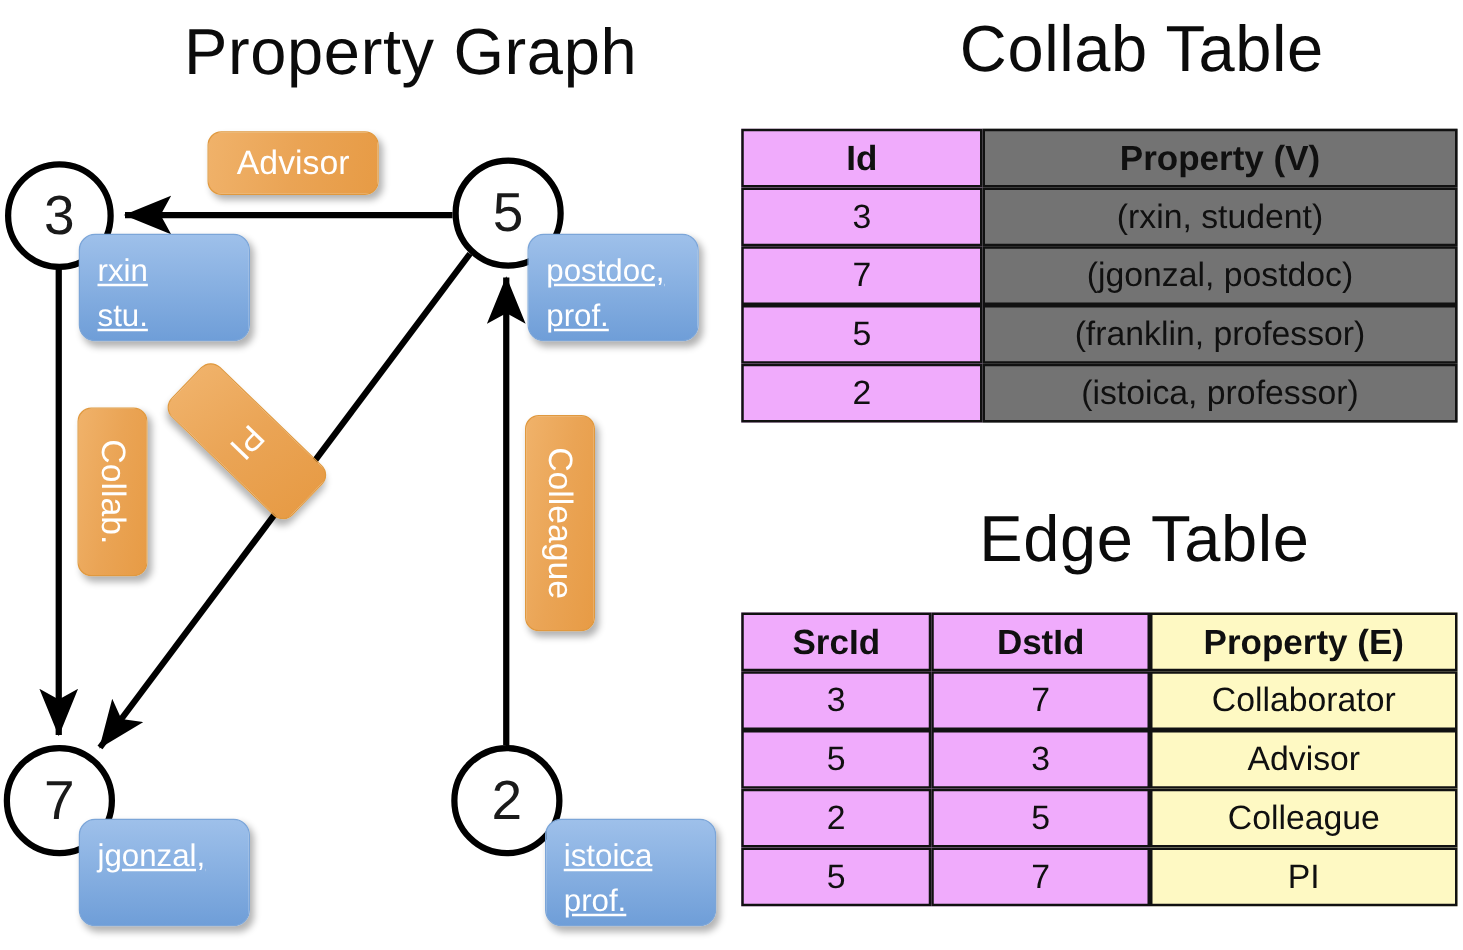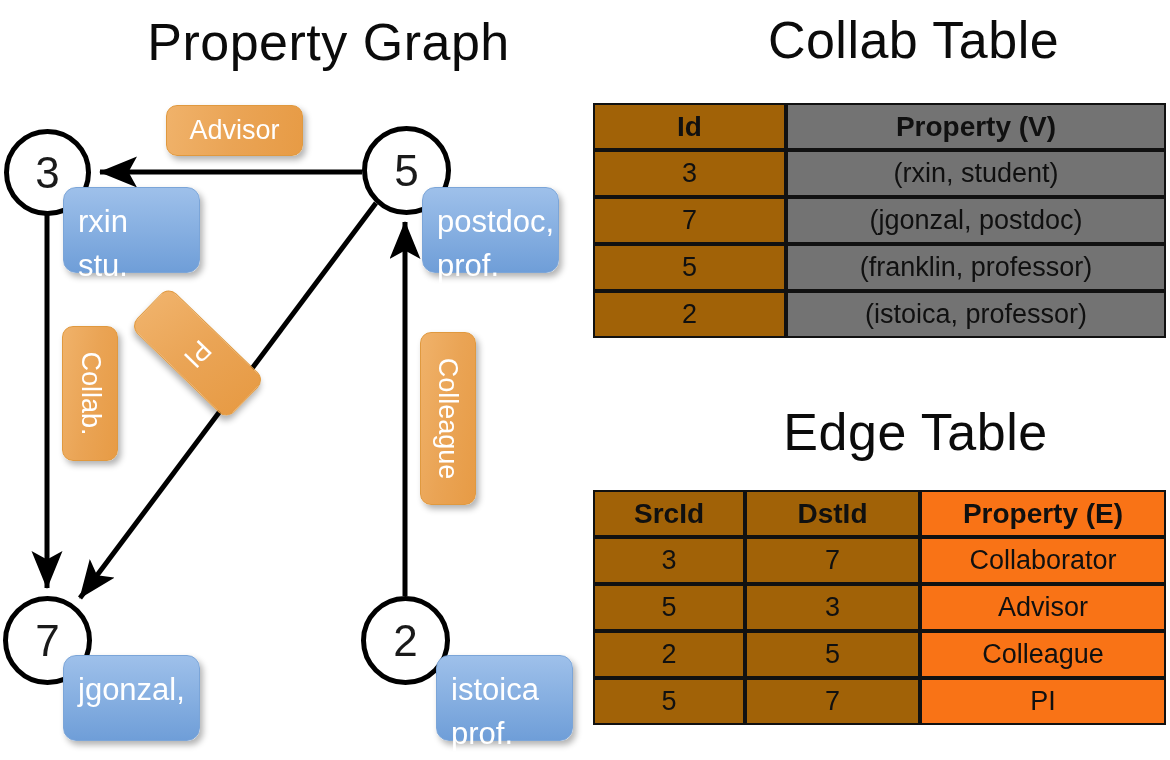--- a/index.html
+++ b/index.html
@@ -21,42 +21,42 @@
   
   .node{position:absolute;border:5px solid #000;border-radius:50%;
         background:#fff;display:flex;align-items:center;justify-content:center;
         font-size:44px;color:#1a1a1a;box-sizing:border-box;z-index:3;}
 
   
   .pbox{position:absolute;border-radius:13px;z-index:4;box-sizing:border-box;
         background:linear-gradient(180deg,#9ec0ea 0%,#89b1e2 45%,#6f9ed8 100%);
         border:1px solid #7ba5d8;
         box-shadow:3px 4px 6px rgba(0,0,0,.30);
-        color:#ffffff;font-size:31px;line-height:1.42;
-        padding:12px 0 4px 14px;}
+        color:#ffffff;font-size:25px;line-height:1.42;
+        padding:12px 0 4px 14px;text-decoration:underline;}
   .pbox div{white-space:nowrap;}
 
   
   .lbox{position:absolute;border-radius:11px;z-index:5;box-sizing:border-box;
         background:linear-gradient(100deg,#f0b26a 0%,#eaa455 50%,#e79b45 100%);
         border:1px solid #e0993f;
         box-shadow:3px 4px 6px rgba(0,0,0,.30);
         color:#ffffff;display:flex;align-items:center;justify-content:center;
         font-size:27px;white-space:nowrap;}
   .vert span{display:block;transform:rotate(90deg);transform-origin:center;}
 
   
   .tbl{position:absolute;border-collapse:separate;border-spacing:0;
        table-layout:fixed;}
-  .tbl td{border:2px solid #111;background:#a16207;text-align:center;
+  .tbl td{border:2px solid #111;background:#f0abfc;text-align:center;
           font-size:27px;color:#101010;padding:0;height:47px;
           box-sizing:border-box;}
   .tbl td.hdr{font-weight:bold;font-size:28px;}
   .tbl td.vprop{background:#737373;}
-  .tbl td.eprop{background:#f97316;}
+  .tbl td.eprop{background:#fef9c3;}
 
   #vertex-table{left:593px;top:103px;width:573px;}
   #edge-table{left:593px;top:490px;width:573px;}
 </style>
 </head>
 <body>
 
 <div class="stage">
 
   <div class="title" id="title-graph">Property Graph</div>

